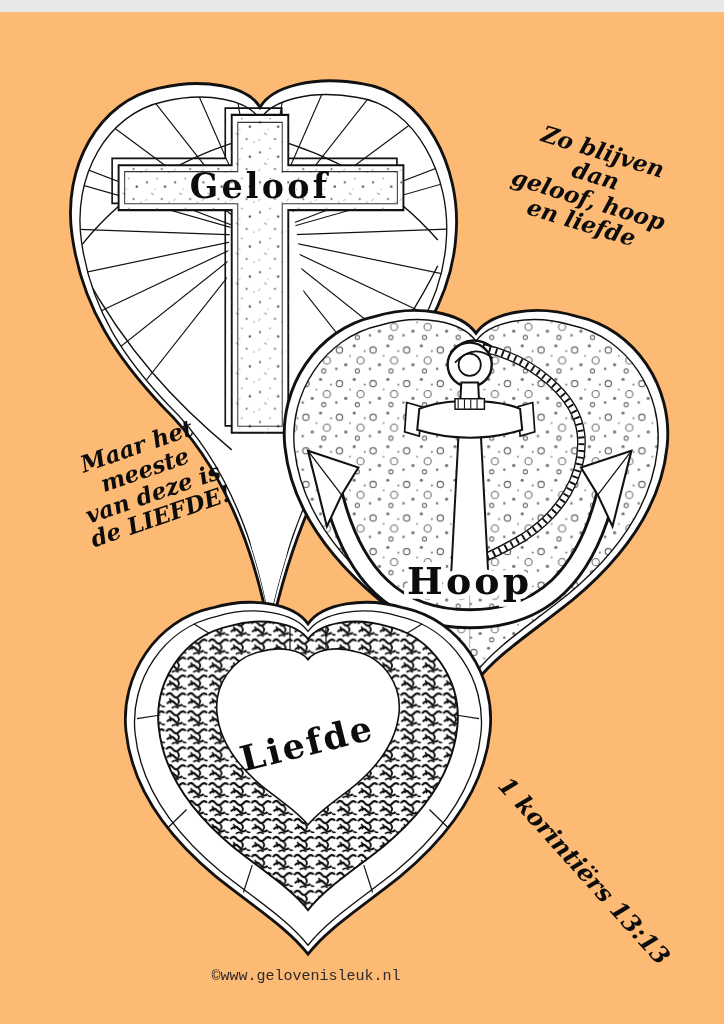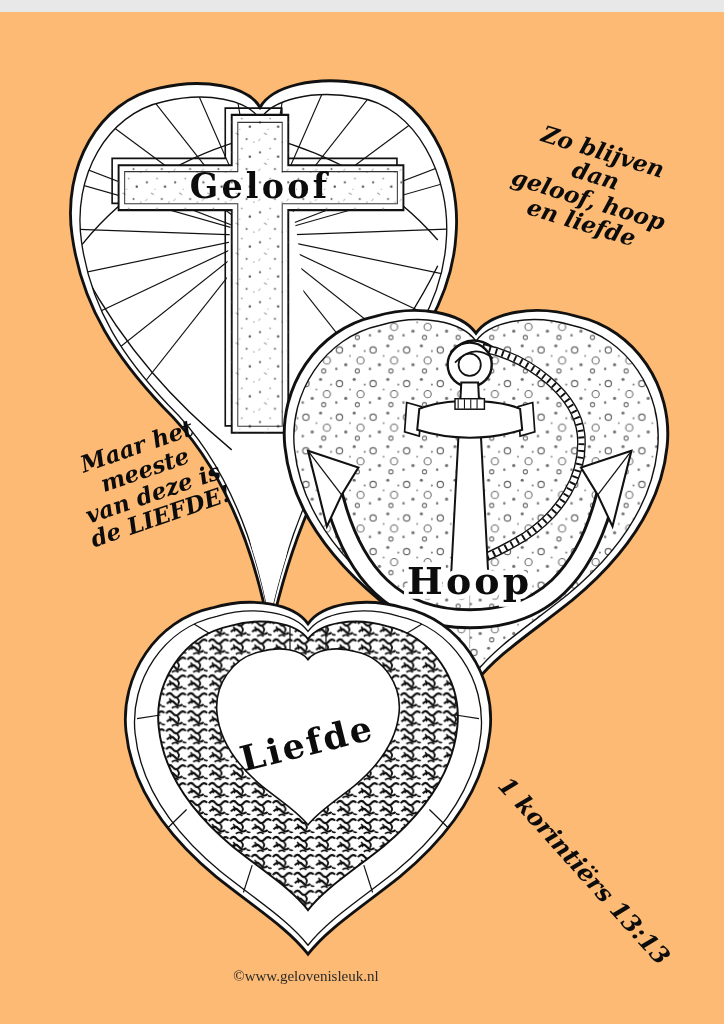--- a/index.html
+++ b/index.html
@@ -22,21 +22,21 @@
     line-height:1.08;
     white-space:nowrap;
   }
   .verse div{display:block;}
   .verse-tr{left:486px;top:126px;width:212px;font-size:23px;transform:rotate(17deg);}
   .verse-lf{left:48px;top:420px;width:202px;font-size:23px;transform:rotate(-19deg);}
   .verse-ref{left:452px;top:846px;width:264px;font-size:24px;transform:rotate(48deg);}
   .copyright{
     position:absolute;left:0;top:956px;width:612px;
     text-align:center;
-    font-family:Liberation Serif, serif;
+    font-family:Liberation Mono, monospace;
     font-size:15px;color:#2b2b2b;
   }
   .heart-label{
     font-family:"DejaVu Serif","Liberation Serif",serif;
     font-weight:bold;
     fill:#0c0c0c;
   }
 </style>
 </head>
 <body>

